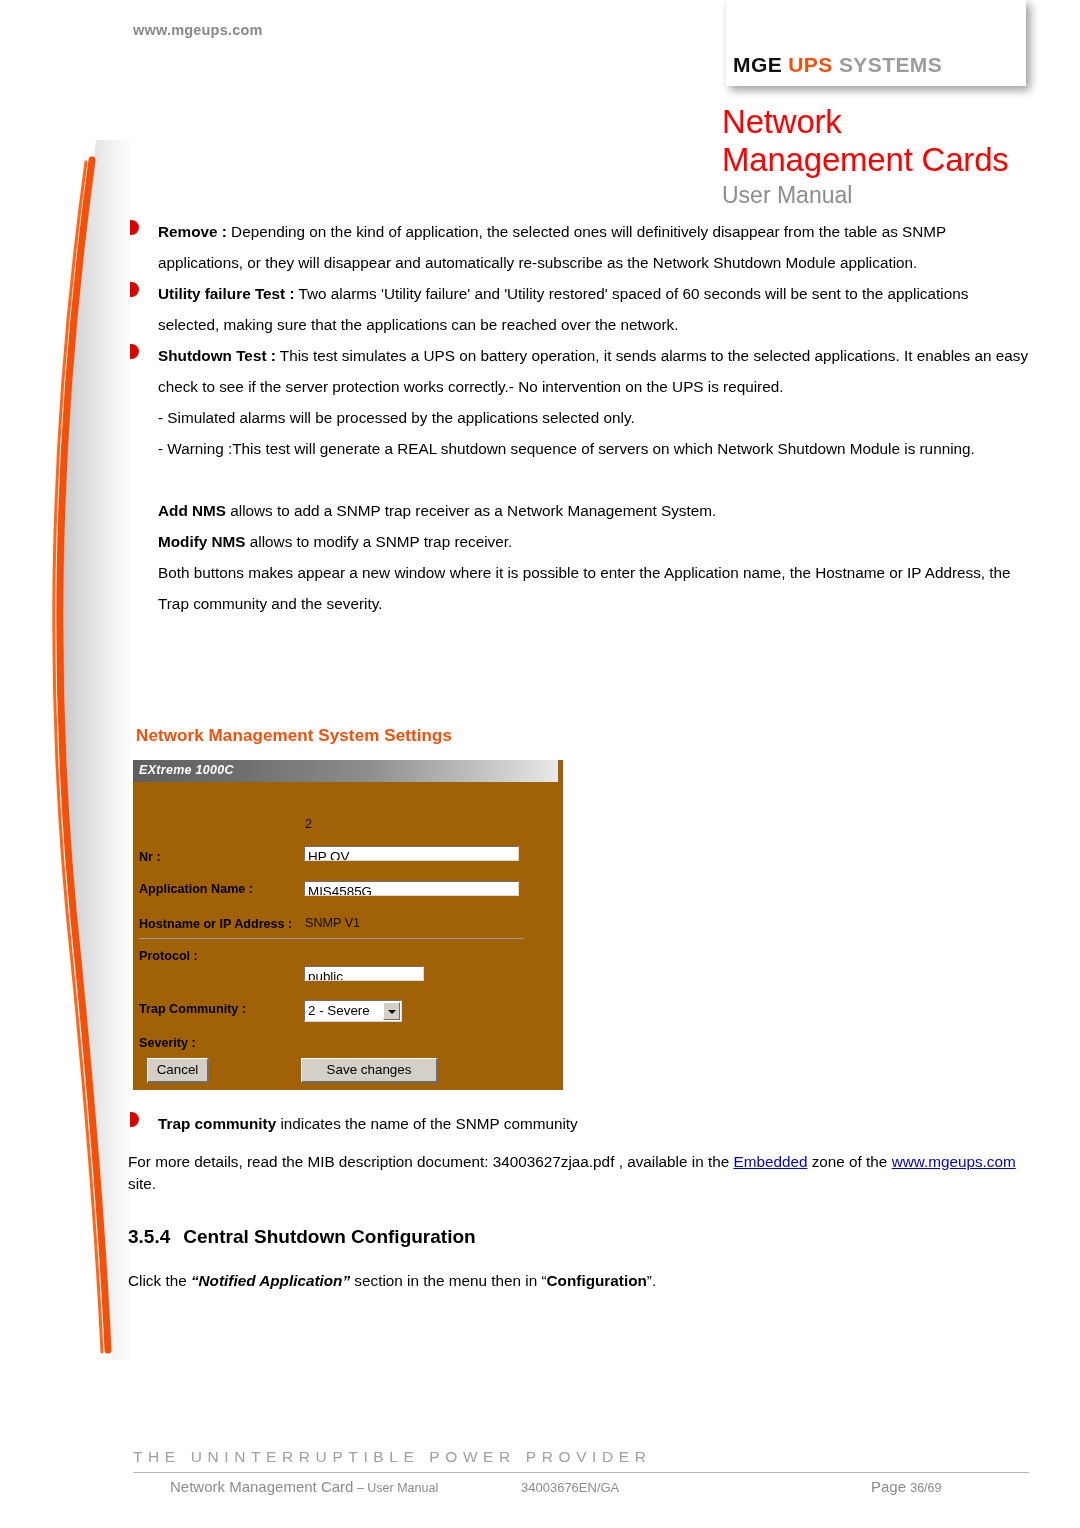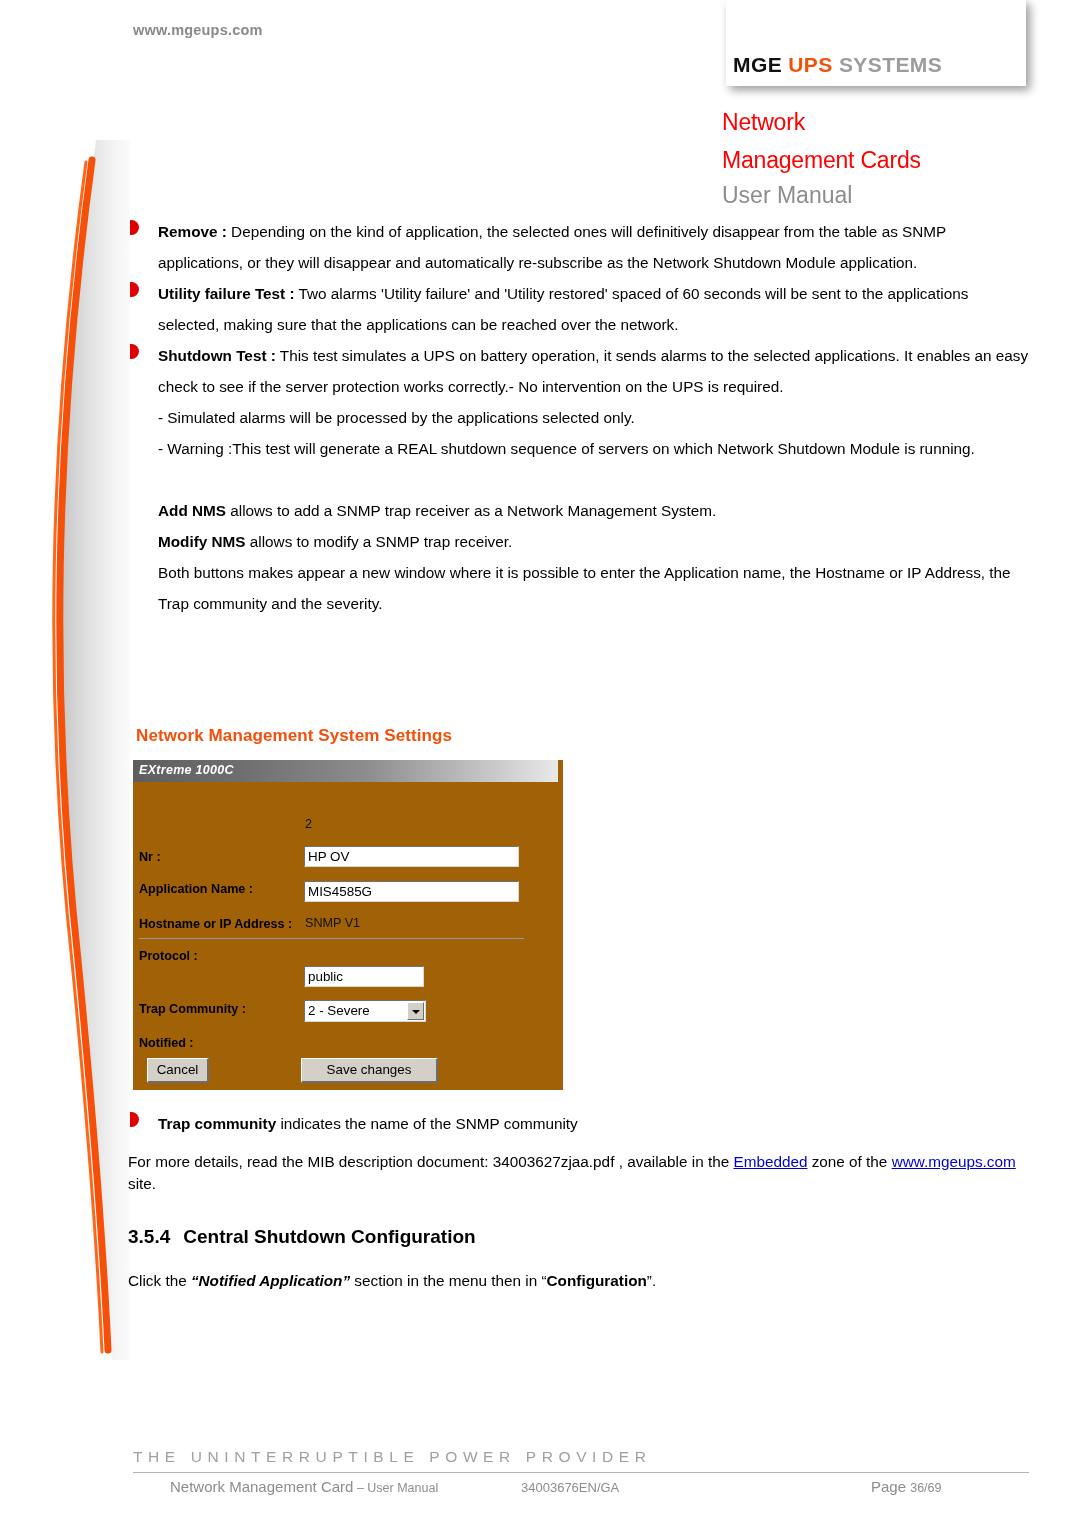--- a/index.html
+++ b/index.html
@@ -30,21 +30,21 @@
   #logo-text{
     position:absolute;left:733px;top:53px;
     font-size:21px;font-weight:bold;letter-spacing:.4px;
     white-space:nowrap;
   }
   #logo-text .mge{color:#111;}
   #logo-text .ups{color:#F4500A;}
   #logo-text .systems{color:#9c9c9c;}
   #doc-title{
     position:absolute;left:722px;top:103px;
-    font-size:23px;line-height:38px;color:#FF0000;
+    font-size:33px;line-height:38px;color:#FF0000;
     font-weight:400;letter-spacing:-.2px;
   }
   #doc-subtitle{
     position:absolute;left:722px;top:182px;
     font-size:23px;color:#8d8d8d;font-weight:400;
   }
   
   #content{
     position:absolute;left:128px;top:216px;width:902px;
   }
@@ -109,31 +109,31 @@
     position:absolute;left:165px;top:-2px;
     background:#fff;
     border-top:1.5px solid #707070;
     border-left:1.5px solid #707070;
     border-right:1px solid #d8d8d8;
     border-bottom:1px solid #d8d8d8;
     font-size:13.4px;
     color:#000;
     padding:2px 3px 2px 3px;
     box-sizing:border-box;
-    height:21px;
+    height:15px;
     line-height:16px;
     overflow:hidden;
   }
   #sep-line{
     position:absolute;left:6px;top:178px;width:385px;height:0;
     border-top:1.5px solid #9a9a9a;
   }
   #sel-severity{
     position:absolute;left:165px;top:-2px;
-    width:122px;height:22px;
+    width:98px;height:22px;
     background:#fff;
     border-top:1.5px solid #707070;
     border-left:1.5px solid #707070;
     border-right:1px solid #d8d8d8;
     border-bottom:1px solid #d8d8d8;
     box-sizing:border-box;
     font-size:13.4px;
   }
   #sel-severity .sel-val{
     position:absolute;left:3px;top:2px;color:#000;
@@ -285,21 +285,21 @@
   </div>
 
   <div id="sep-line"></div>
 
   <div class="frow" style="top:208px;width:400px;">
     <span class="flabel">Trap Community :</span>
     <span class="ftext" style="width:120px;">public</span>
   </div>
 
   <div class="frow" style="top:242px;width:400px;">
-    <span class="flabel">Notified :</span>
+    <span class="flabel">Severity :</span>
     <span id="sel-severity">
       <span class="sel-val">2 - Severe</span>
       <span class="sel-arrow"></span>
     </span>
   </div>
 
   <span class="win-btn" style="left:14px;top:298px;width:62px;">Cancel</span>
   <span class="win-btn" style="left:168px;top:298px;width:137px;">Save changes</span>
 </div>
 

